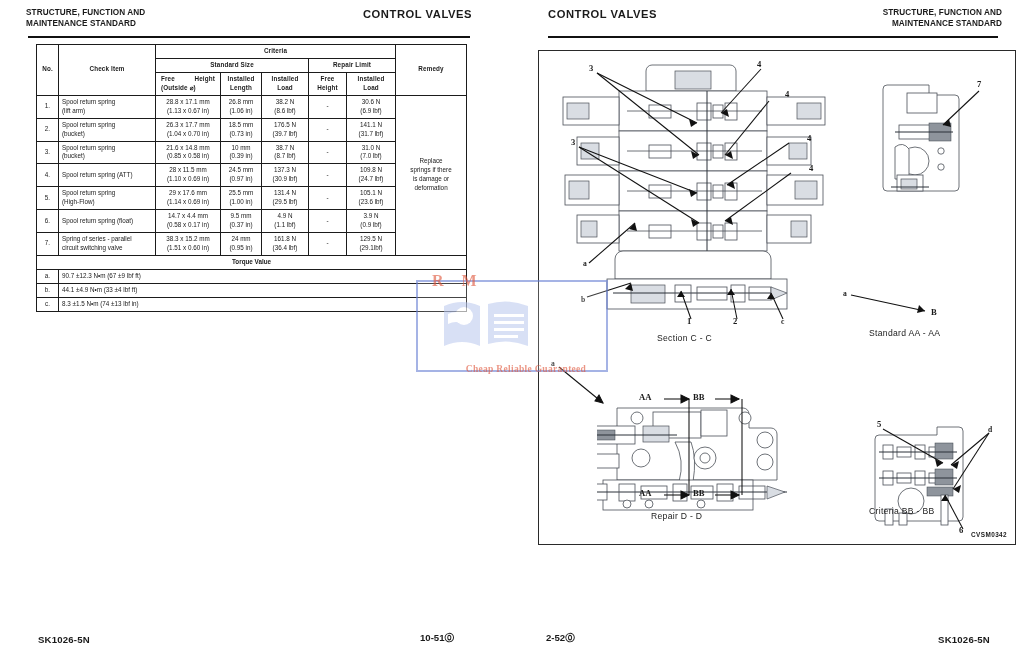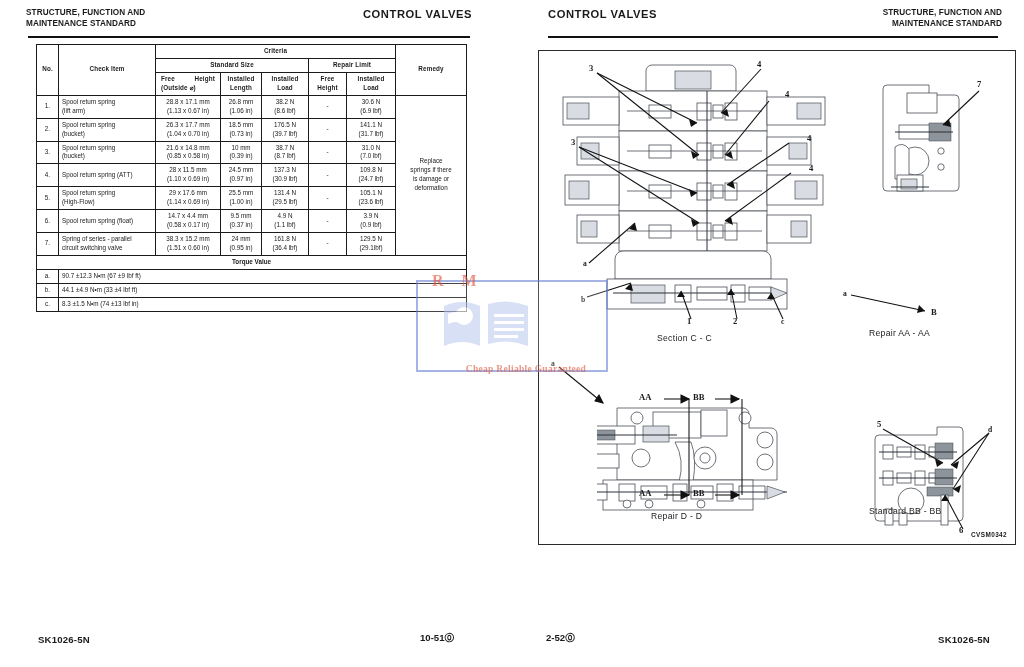--- a/index.html
+++ b/index.html
@@ -563,21 +563,21 @@
           <line x1="312" y1="244" x2="386" y2="260"></line>
         </g>
         <g class="leadhead">
           <polygon points="404,74 410,68 412,76"></polygon>
           <polygon points="386,260 380,254 378,262"></polygon>
         </g>
       </svg>
       <span class="callout" style="left:438px; top:28px;">7</span>
       <span class="callout sm" style="left:304px; top:238px;">a</span>
       <span class="callout" style="left:392px; top:256px;">B</span>
-      <div class="sec-cap" style="left:330px; top:277px;">Repair AA - AA</div>
+      <div class="sec-cap" style="left:330px; top:277px;">Standard AA - AA</div>
 
       <svg class="mech" style="left:58px; top:345px;" width="220" height="125" viewBox="0 0 220 125">
         <path class="fillw" d="M20,12 h126 a6,6 0 0 1 6,6 v14 h22 a6,6 0 0 1 6,6 v46 h-160 z"></path>
         <rect class="fillw" x="56" y="16" width="48" height="26"></rect>
         <rect class="fillw" x="104" y="14" width="26" height="26"></rect>
         <circle class="fillw" cx="40" cy="22" r="6"></circle>
         <circle class="fillw" cx="148" cy="22" r="6"></circle>
         <circle class="fillw" cx="168" cy="44" r="8"></circle>
         <circle class="fillw" cx="168" cy="66" r="8"></circle>
 
@@ -667,21 +667,21 @@
         <g class="leadhead">
           <polygon points="404,412 396,408 398,416"></polygon>
           <polygon points="412,414 420,410 418,418"></polygon>
           <polygon points="414,438 422,434 420,442"></polygon>
           <polygon points="406,444 402,450 410,450"></polygon>
         </g>
       </svg>
       <span class="callout" style="left:338px; top:368px;">5</span>
       <span class="callout sm" style="left:449px; top:374px;">d</span>
       <span class="callout" style="left:420px; top:474px;">6</span>
-      <div class="sec-cap" style="left:330px; top:455px;">Standard BB - BB</div>
+      <div class="sec-cap" style="left:330px; top:455px;">Criteria BB - BB</div>
 
       <div class="fig-id">CVSM0342</div>
     </div>
 
     <div class="pg-footer right">
       <span class="foot-b">SK1026-5N</span>
     </div>
     <div class="foot-center-r">2-52⓪</div>
   </div>
 

